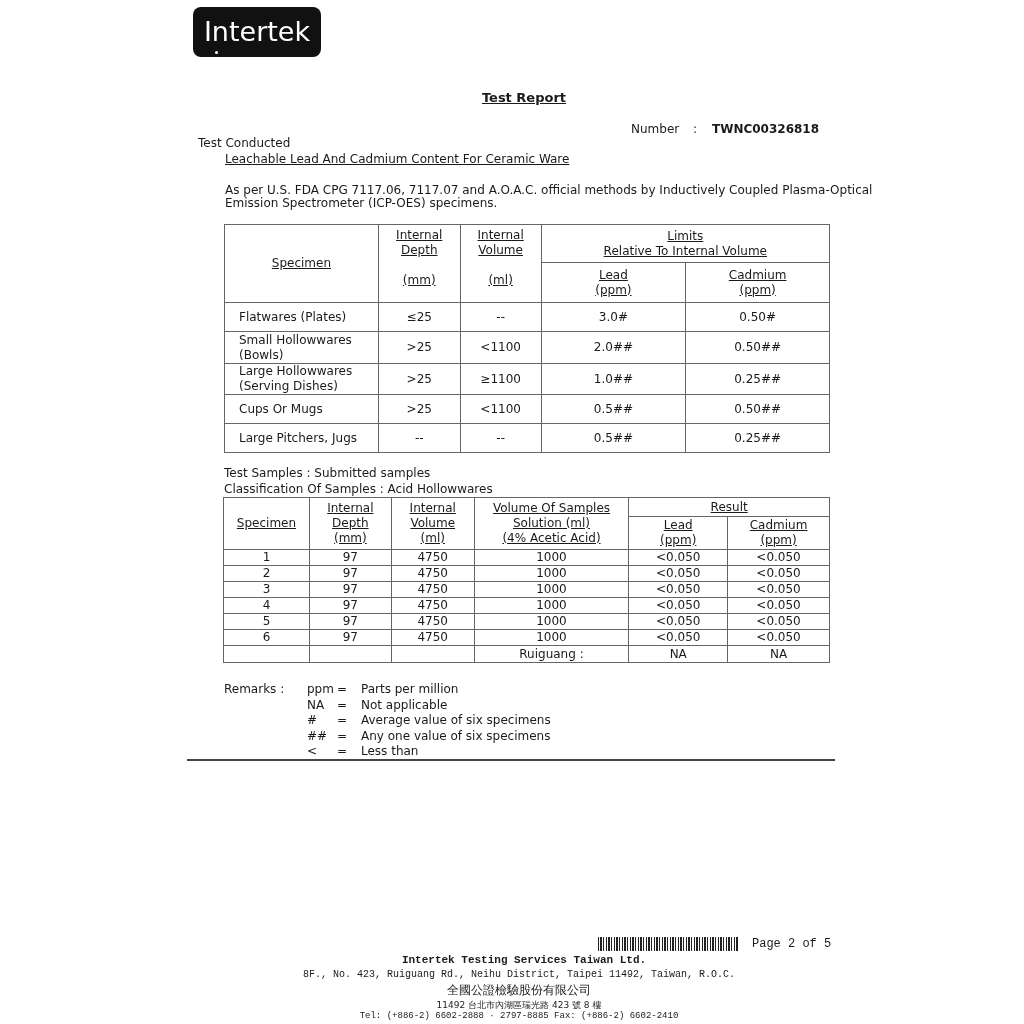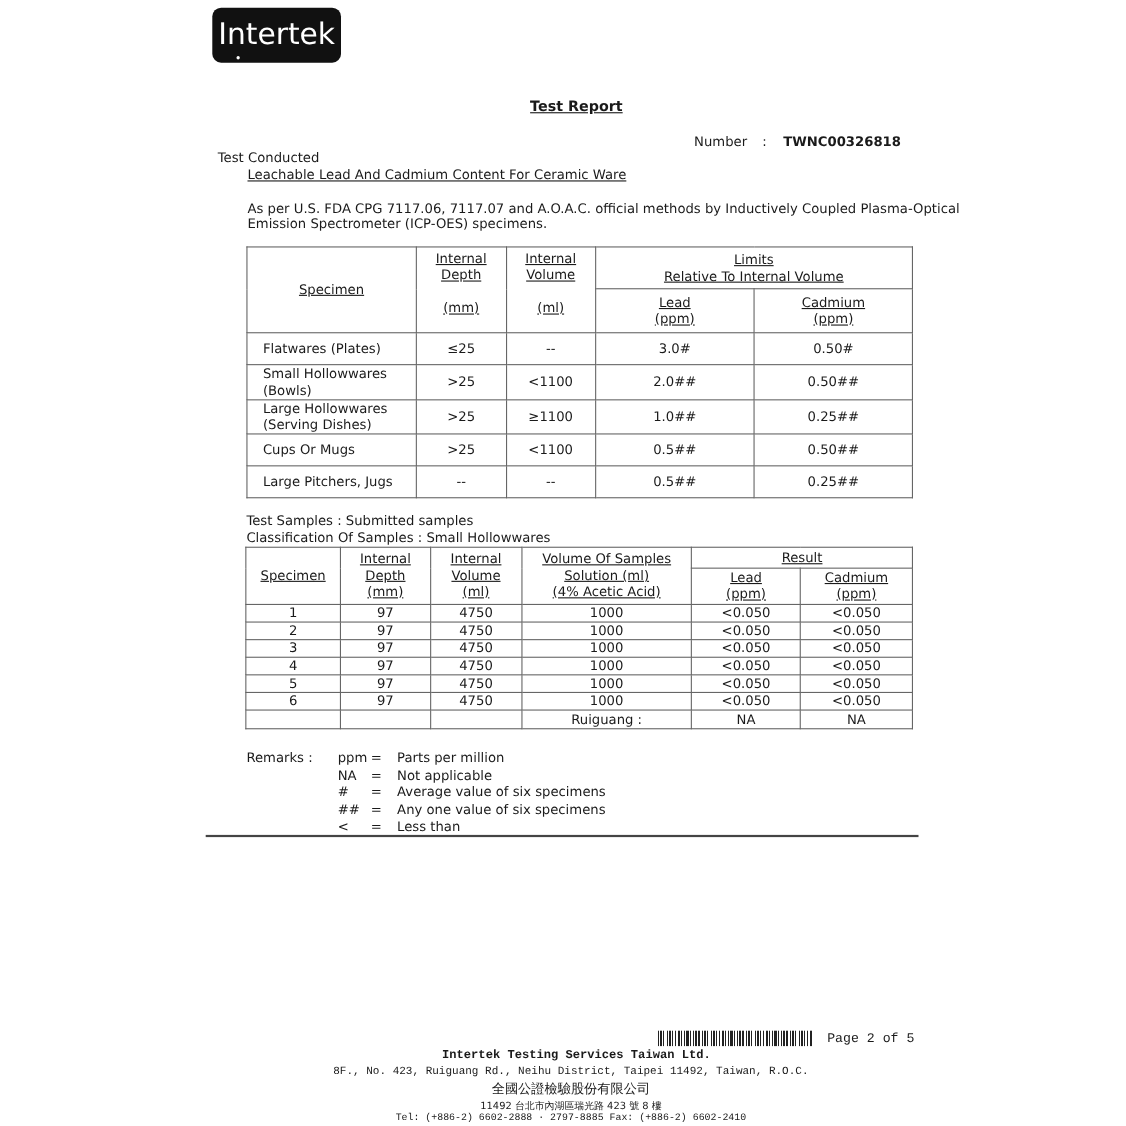--- a/index.html
+++ b/index.html
@@ -2,21 +2,21 @@
 <html><head>
 <meta charset="utf-8">
 <style>
   html, body { margin:0; padding:0; }
   body {
     width:1024px; height:1024px; background:#ffffff; position:relative; overflow:hidden;
     font-family: "DejaVu Sans", sans-serif; color:#1a1a1a;
   }
   .abs { position:absolute; }
   .logo {
-    left:193px; top:7px; width:117px; height:50px; background:#111; border-radius:8px;
+    left:193px; top:7px; width:128px; height:50px; background:#111; border-radius:8px;
     color:#fff; font-family:"DejaVu Sans", sans-serif; font-size:27px; line-height:50px;
     text-align:center; letter-spacing:0px;
   }
   .logo .dot { position:absolute; left:22px; top:44px; width:3px; height:3px; background:#fff; border-radius:50%; }
   .title { left:0; width:1048px; top:90px; text-align:center; font-weight:bold; font-size:13px; text-decoration:underline; }
   .t12 { font-size:12px; }
   .u { text-decoration:underline; }
   table { border-collapse:collapse; position:absolute; font-size:12px; font-family:"DejaVu Sans", sans-serif; }
   td { border:1px solid #555; text-align:center; padding:0; line-height:15px; }
   td.l { text-align:left; padding-left:14px; }
@@ -111,21 +111,21 @@
     <td class="l"><span>Large Pitchers, Jugs</span></td>
     <td>--</td>
     <td>--</td>
     <td>0.5##</td>
     <td>0.25##</td>
   </tr>
 </tbody>
   </table>
 
 <div class="abs t12" style="left:224px; top:466px;">Test Samples : Submitted samples</div>
-<div class="abs t12" style="left:224px; top:482px;">Classification Of Samples : Small Hollowwares</div>
+<div class="abs t12" style="left:224px; top:482px;">Classification Of Samples : Acid Hollowwares</div>
 
 <table id="results-table" style="left:223px; top:497px; width:607px;">
   <colgroup>
     <col style="width:86px">
       <col style="width:82px">
       <col style="width:83px">
       <col style="width:155px">
       <col style="width:99px">
       <col style="width:102px">
   </colgroup>

